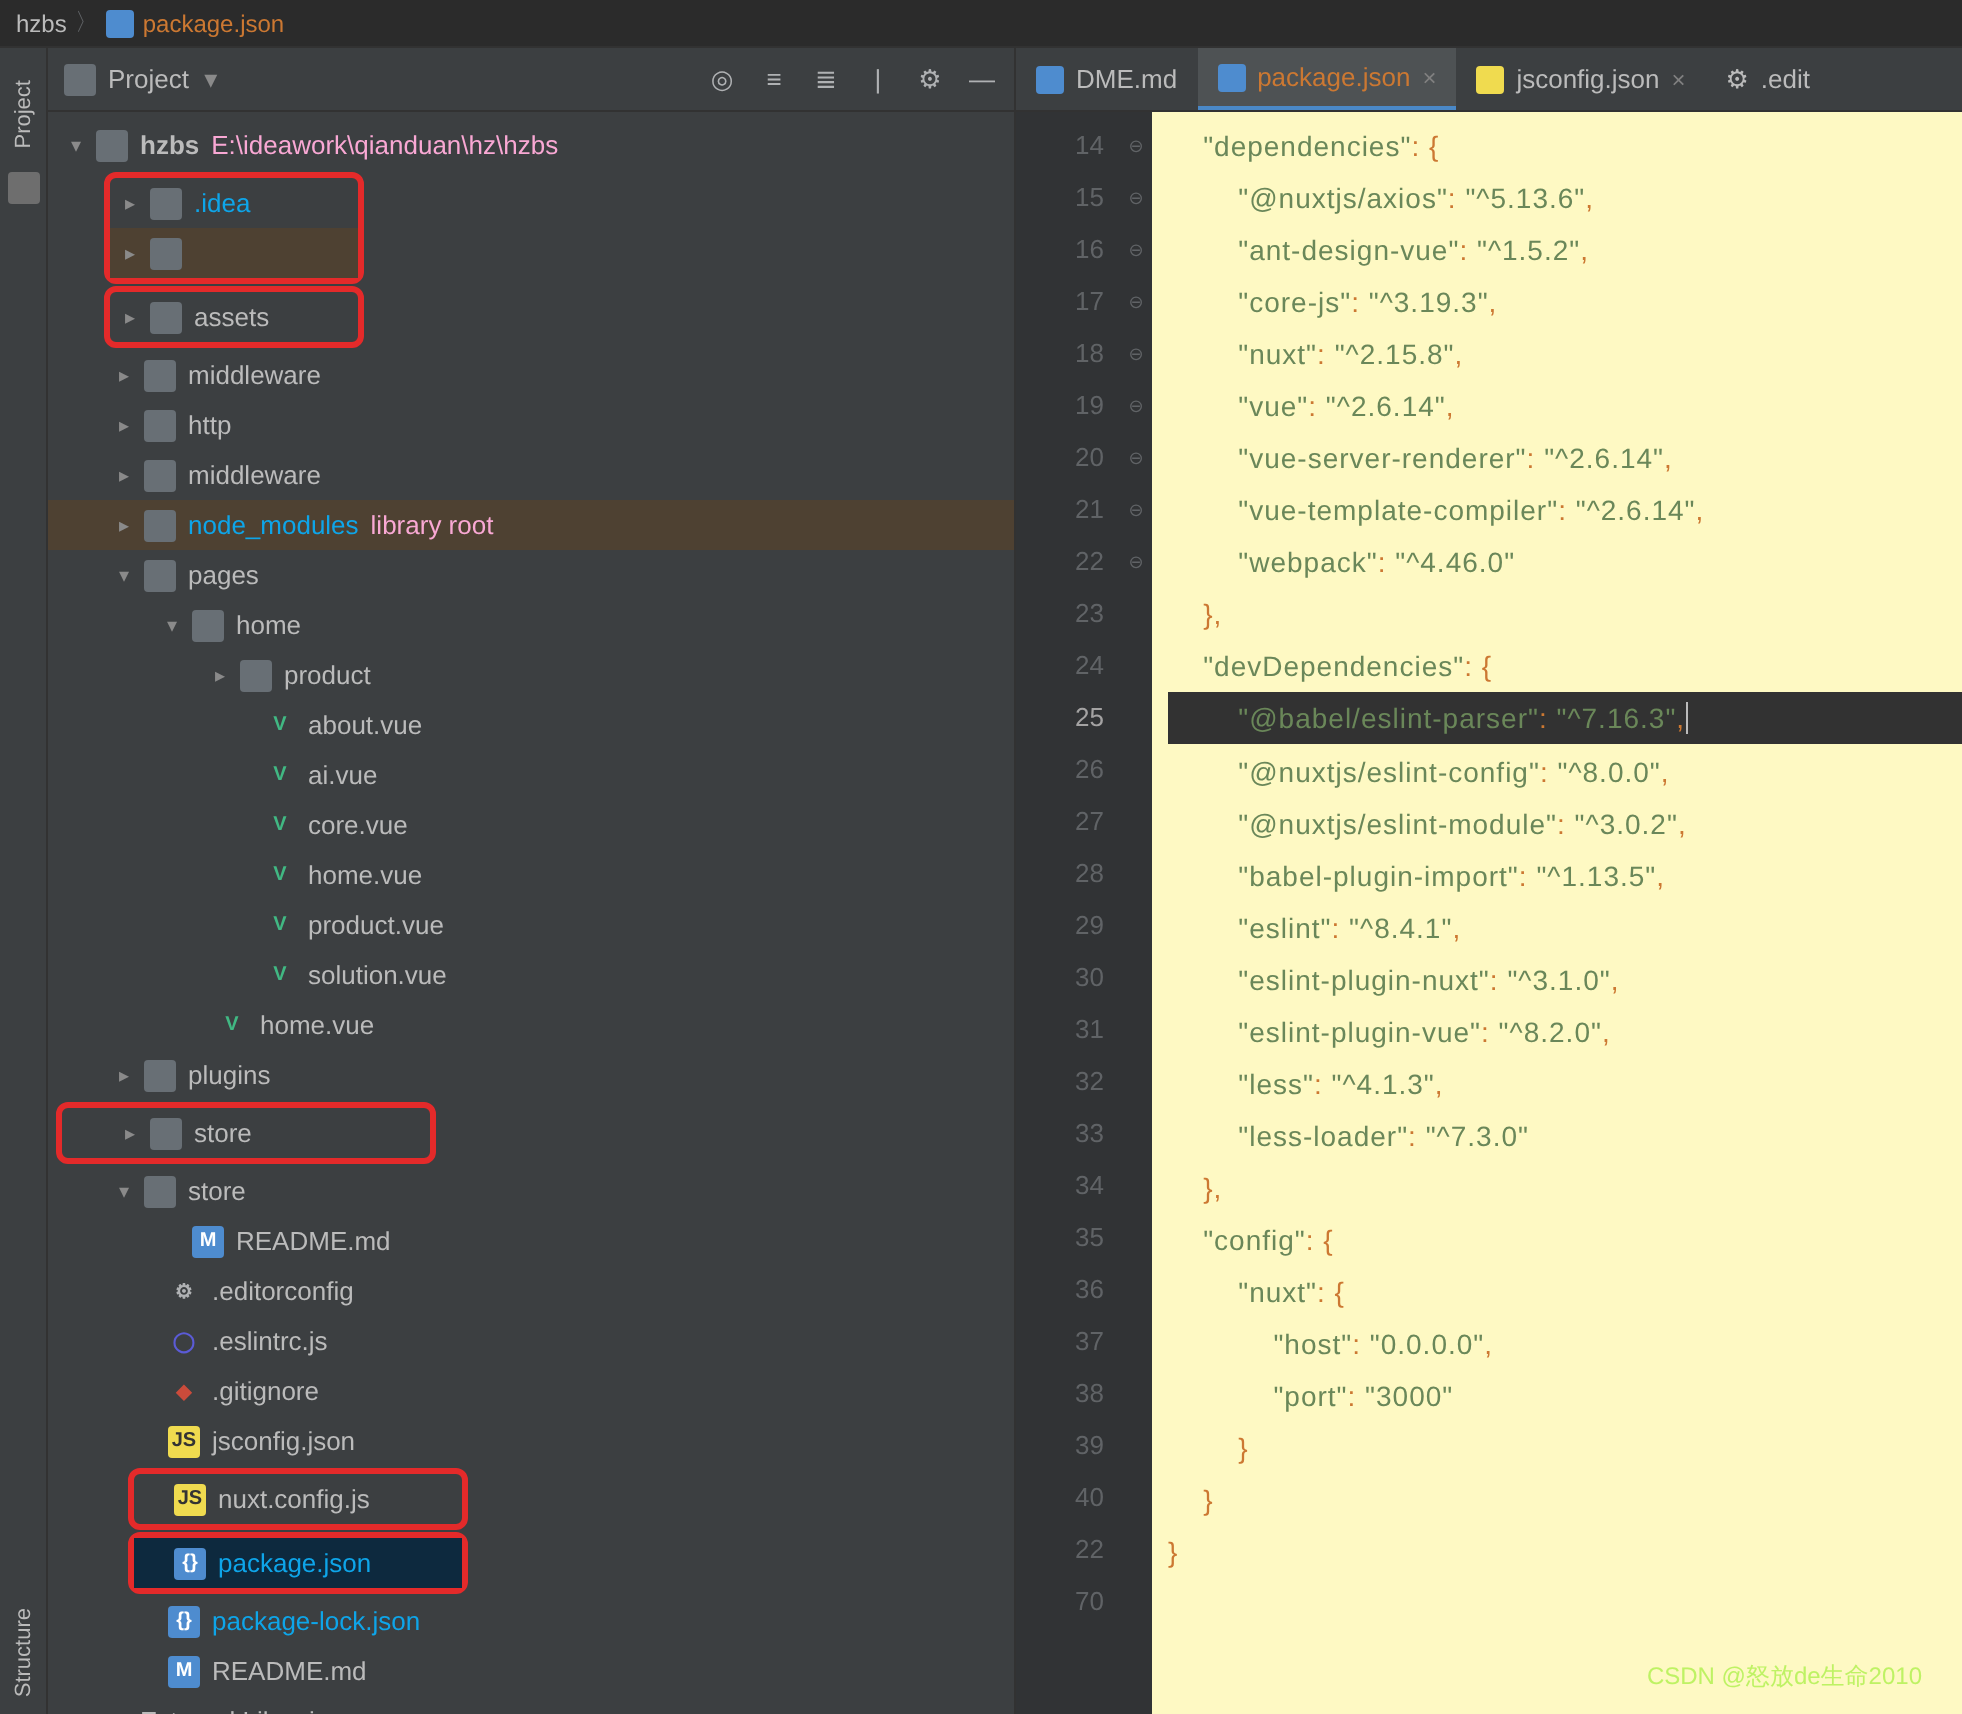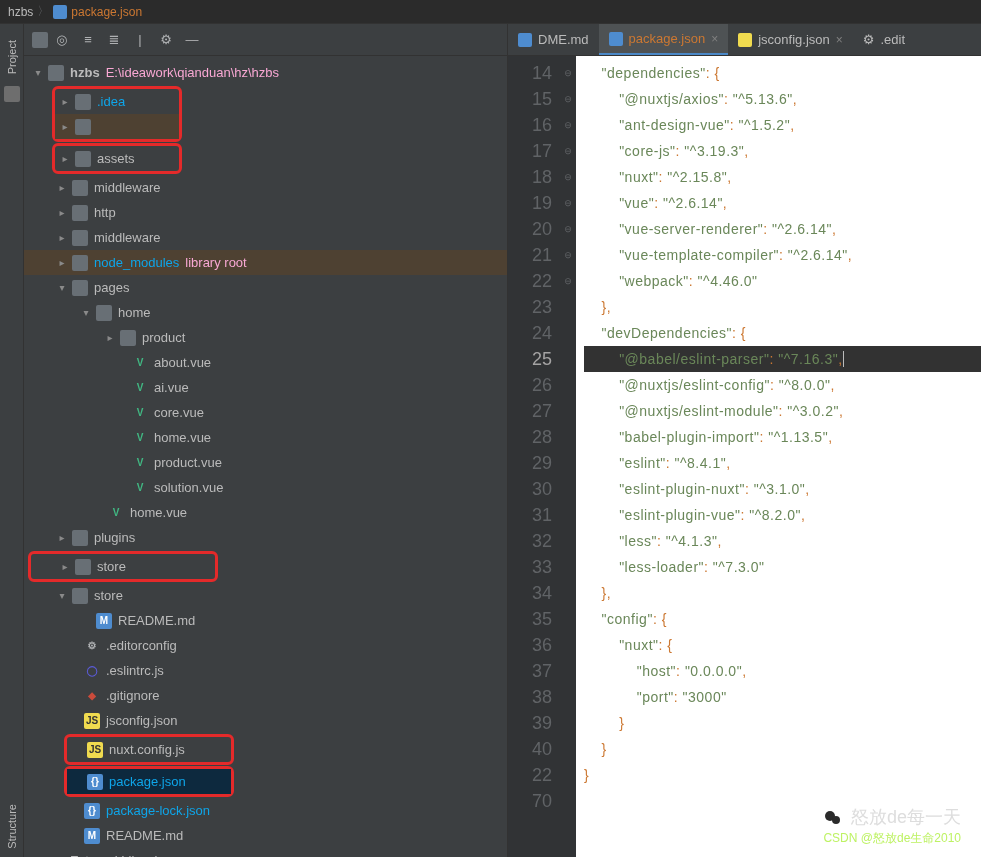--- a/index.html
+++ b/index.html
@@ -29,29 +29,29 @@
   .folder{background:#686f75;border-radius:2px}
   .vue-icon{color:#41b883;font-weight:bold}
   .json-icon{background:#4e8ccf;color:#fff}
   .js-icon{background:#f0db4f;color:#333}
   .md-icon{background:#4e8ccf;color:#fff}
   .cfg-icon{color:#afb1b3}
   .fname{margin-left:2px;color:#bbb}
   .orange-text{color:#0ea5e9}
   .muted{color:#f9a8d4;margin-left:6px}
   .redbox{border:3px solid #e42a2a;border-radius:6px}
-  .editor{flex:1;display:flex;flex-direction:column;background:#ffffff}
+  .editor{flex:1;display:flex;flex-direction:column;background:#fef9c3}
   .tabs{display:flex;height:32px;background:#3c3f41;border-bottom:1px solid #323232;align-items:stretch}
   .tab{display:flex;align-items:center;padding:0 10px;gap:6px;color:#bbb;cursor:pointer;font-size:13px}
   .tab.active{background:#4e5254;border-bottom:2px solid #4a88c7}
   .tab .tname.orange{color:#cc7832}
   .tab .close{color:#808080;font-size:12px}
   .tab-icon{width:14px;height:14px;border-radius:2px}
   .code-area{flex:1;display:flex;overflow:hidden}
-  .gutter{width:52px;background:#313335;text-align:right;padding:4px 8px 4px 0;color:#606366;font-family:'Consolas',monospace;font-size:18px;line-height:26px;user-select:none}
+  .gutter{width:52px;background:#313335;text-align:right;padding:4px 8px 4px 0;color:#606366;font-family:'Consolas',monospace;font-size:13px;line-height:26px;user-select:none}
   .fold-gutter{width:16px;background:#313335;padding:4px 0;line-height:26px;text-align:center;color:#606366;font-size:9px}
   .code{flex:1;padding:4px 0 4px 8px;font-family:'Consolas',monospace;font-size:14px;line-height:26px;white-space:pre;overflow:auto;letter-spacing:0.5px}
   .s{color:#6a8759}
   .p{color:#cc7832}
   .hl-line{background:#323232;display:inline-block;width:100%}
   .caret{border-right:1px solid #bbb}
   .watermark{position:absolute;bottom:10px;right:20px;color:#ddd;font-size:18px;text-align:right;line-height:1.4;pointer-events:none}
   .watermark .small{font-size:12px;color:#bef264}
   .wechat{display:inline-block;width:24px;height:24px;background:#fff;border-radius:50%;vertical-align:middle;margin-right:6px;position:relative}
   .wechat::before,.wechat::after{content:'';position:absolute;background:#2b2b2b;border-radius:50%}
@@ -72,20 +72,21 @@
   <div class="sidebar-rail">
     <div class="rail-label">Project</div>
     <div class="rail-icon"></div>
     <div style="flex:1"></div>
     <div class="rail-label">Structure</div>
   </div>
 
   <div class="project-panel">
     <div class="panel-header">
       <span style="width:16px;height:16px;background:#686f75;border-radius:2px;margin-right:6px"></span>
+      <span class="panel-title"><span>Project</span><span class="dd"> ▾</span></span>
       <div class="panel-icons">
         <span>◎</span>
         <span>≡</span>
         <span>≣</span>
         <span>|</span>
         <span>⚙</span>
         <span>—</span>
       </div>
     </div>
     <div class="tree">
@@ -343,15 +344,14 @@
           <div>⊖</div>
           <div>⊖</div>
           <div></div>
         </div>
       <div class="code" id="code"><div>    <span class="s">"dependencies"</span><span class="p">: {</span></div><div>        <span class="s">"@nuxtjs/axios"</span><span class="p">: </span><span class="s">"^5.13.6"</span><span class="p">,</span></div><div>        <span class="s">"ant-design-vue"</span><span class="p">: </span><span class="s">"^1.5.2"</span><span class="p">,</span></div><div>        <span class="s">"core-js"</span><span class="p">: </span><span class="s">"^3.19.3"</span><span class="p">,</span></div><div>        <span class="s">"nuxt"</span><span class="p">: </span><span class="s">"^2.15.8"</span><span class="p">,</span></div><div>        <span class="s">"vue"</span><span class="p">: </span><span class="s">"^2.6.14"</span><span class="p">,</span></div><div>        <span class="s">"vue-server-renderer"</span><span class="p">: </span><span class="s">"^2.6.14"</span><span class="p">,</span></div><div>        <span class="s">"vue-template-compiler"</span><span class="p">: </span><span class="s">"^2.6.14"</span><span class="p">,</span></div><div>        <span class="s">"webpack"</span><span class="p">: </span><span class="s">"^4.46.0"</span></div><div>    <span class="p">},</span></div><div>    <span class="s">"devDependencies"</span><span class="p">: {</span></div><div class="hl-line">        <span class="s">"@babel/eslint-parser"</span><span class="p">: </span><span class="s">"^7.16.3"</span><span class="p">,</span><span class="caret"></span></div><div>        <span class="s">"@nuxtjs/eslint-config"</span><span class="p">: </span><span class="s">"^8.0.0"</span><span class="p">,</span></div><div>        <span class="s">"@nuxtjs/eslint-module"</span><span class="p">: </span><span class="s">"^3.0.2"</span><span class="p">,</span></div><div>        <span class="s">"babel-plugin-import"</span><span class="p">: </span><span class="s">"^1.13.5"</span><span class="p">,</span></div><div>        <span class="s">"eslint"</span><span class="p">: </span><span class="s">"^8.4.1"</span><span class="p">,</span></div><div>        <span class="s">"eslint-plugin-nuxt"</span><span class="p">: </span><span class="s">"^3.1.0"</span><span class="p">,</span></div><div>        <span class="s">"eslint-plugin-vue"</span><span class="p">: </span><span class="s">"^8.2.0"</span><span class="p">,</span></div><div>        <span class="s">"less"</span><span class="p">: </span><span class="s">"^4.1.3"</span><span class="p">,</span></div><div>        <span class="s">"less-loader"</span><span class="p">: </span><span class="s">"^7.3.0"</span></div><div>    <span class="p">},</span></div><div>    <span class="s">"config"</span><span class="p">: {</span></div><div>        <span class="s">"nuxt"</span><span class="p">: {</span></div><div>            <span class="s">"host"</span><span class="p">: </span><span class="s">"0.0.0.0"</span><span class="p">,</span></div><div>            <span class="s">"port"</span><span class="p">: </span><span class="s">"3000"</span></div><div>        <span class="p">}</span></div><div>    <span class="p">}</span></div><div><span class="p">}</span></div><div>&nbsp;</div></div>
     </div>
   </div>
 </div>
 
 <div class="watermark">
-  <div><span class="wechat"></span><span>怒放de每一天</span></div>
   <div class="small">CSDN @怒放de生命2010</div>
 </div>
 
 </body></html>

